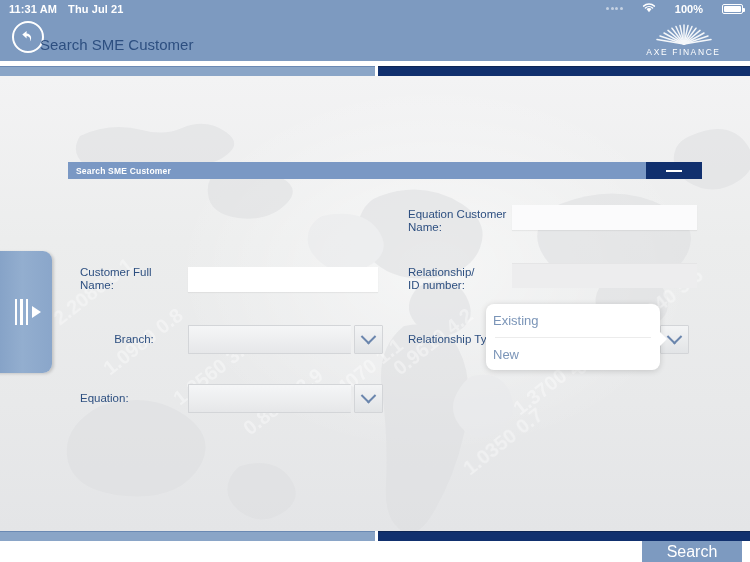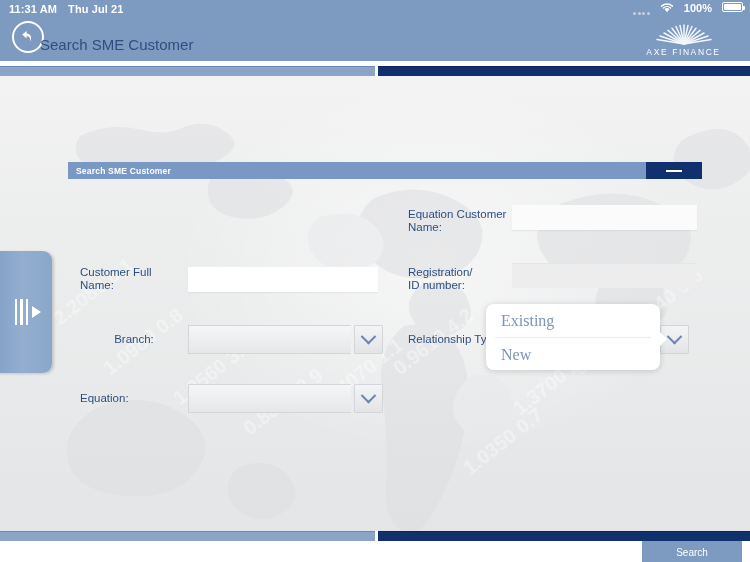--- a/index.html
+++ b/index.html
@@ -35,21 +35,22 @@
     display: flex;
     align-items: center;
     z-index: 40;
   }
   .sb-time { margin-left: 9px; letter-spacing: 0.1px; }
   .sb-date { margin-left: 11px; letter-spacing: 0.1px; }
   .sb-right {
     margin-left: auto;
     margin-right: 7px;
     display: flex;
-    gap: 10px;
+    align-items: center;
+    gap: 19px;
   }
   .sb-dots {
     display: flex; gap: 1.5px; align-items: flex-end;
     opacity: .55;
   }
   .sb-dots i {
     display: block; width: 3px; height: 3px; border-radius: 50%;
     background: #ffffff;
   }
   .wifi-ico { display: block; }
@@ -313,47 +314,46 @@
     position: absolute;
     right: -7px; top: 27px;
     width: 0; height: 0;
     border-top: 8px solid transparent;
     border-bottom: 8px solid transparent;
     border-left: 8px solid #ffffff;
   }
   .pop-item {
     height: 33px;
     display: flex; align-items: center;
-    padding-left: 15px;
-    font-size: 16px;
+    padding-left: 7px;
+    font-size: 13px;
     color: #7b95b8;
     cursor: pointer;
     box-sizing: border-box;
-    font-family: Liberation Serif, serif;
   }
   .pop-sep {
     height: 1px;
     background: #ececec;
     margin: 0 9px;
   }
 
   
   .footer {
     position: absolute;
     left: 0; top: 480px;
     width: 750px; height: 21px;
     background: #ffffff;
   }
   .search-btn {
     position: absolute;
     right: 8px; top: 0;
     width: 100px; height: 22px;
     background: #7d9ac0;
     color: #ffffff;
-    font-size: 10px;
+    font-size: 16px;
     display: flex; align-items: center; justify-content: center;
     cursor: pointer;
     border: none;
     font-family: "Liberation Sans", sans-serif;
   }
 </style>
 </head>
 <body>
 
 <div id="app">
@@ -487,21 +487,21 @@
 Name:</span>
             <input class="finput offwhite" style="width: 185px; margin-top: 4px;" type="text" placeholder="">
           </div>
 
           <div class="field" style="left:12px; top:87px; width:325px;">
             <span class="flabel" style="width:108px;">Customer Full Name:</span>
             <input class="finput white" style="width: 190px;" type="text" placeholder="">
           </div>
 
           <div class="field" style="left:340px; top:80px; width:300px; align-items:flex-start;">
-            <span class="flabel" style="width:104px; padding-top:7px;">Registration/
+            <span class="flabel" style="width:104px; padding-top:7px;">Relationship/
 ID number:</span>
             <input class="finput disabled" style="width: 185px; margin-top: 4px;" type="text" readonly="" placeholder="">
           </div>
 
           <div class="field" style="left:12px; top:146px; width:325px;text-align:center;">
             <span class="flabel" style="width:108px;">Branch:</span>
             <div class="combo">
               <div class="combo-field"></div>
               <div class="combo-btn">
                 <span class="chev"></span>

